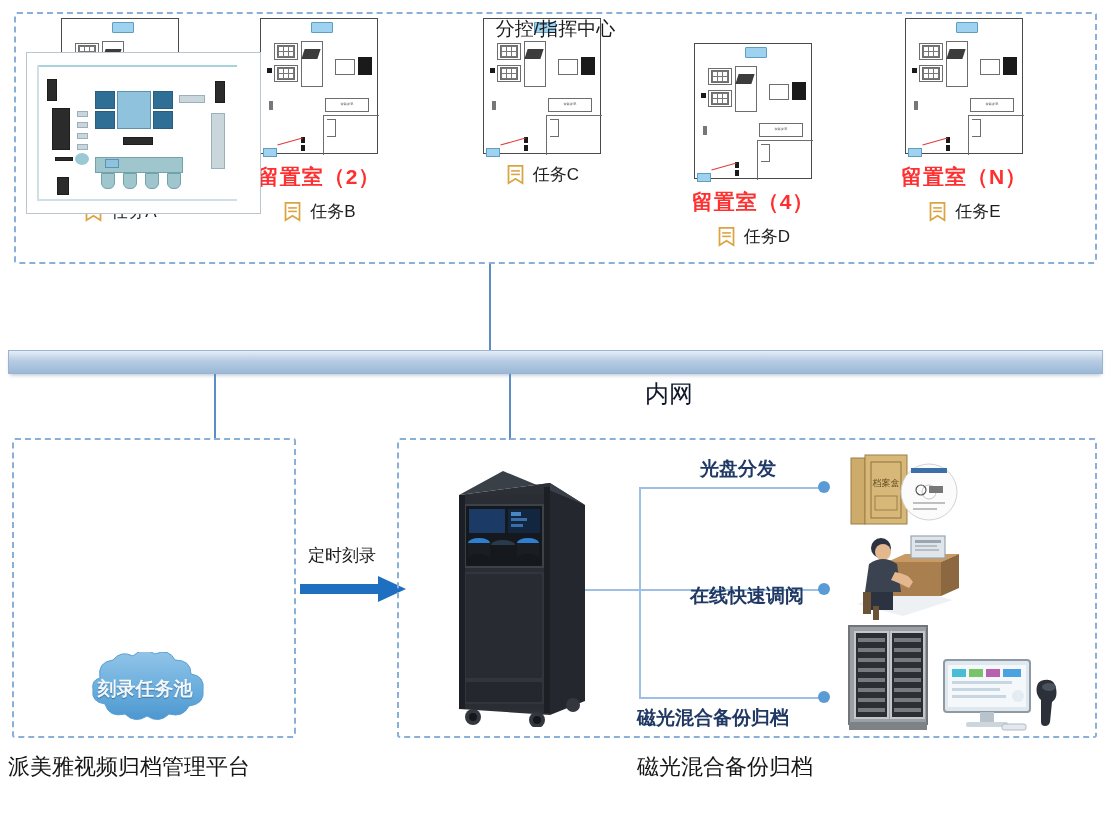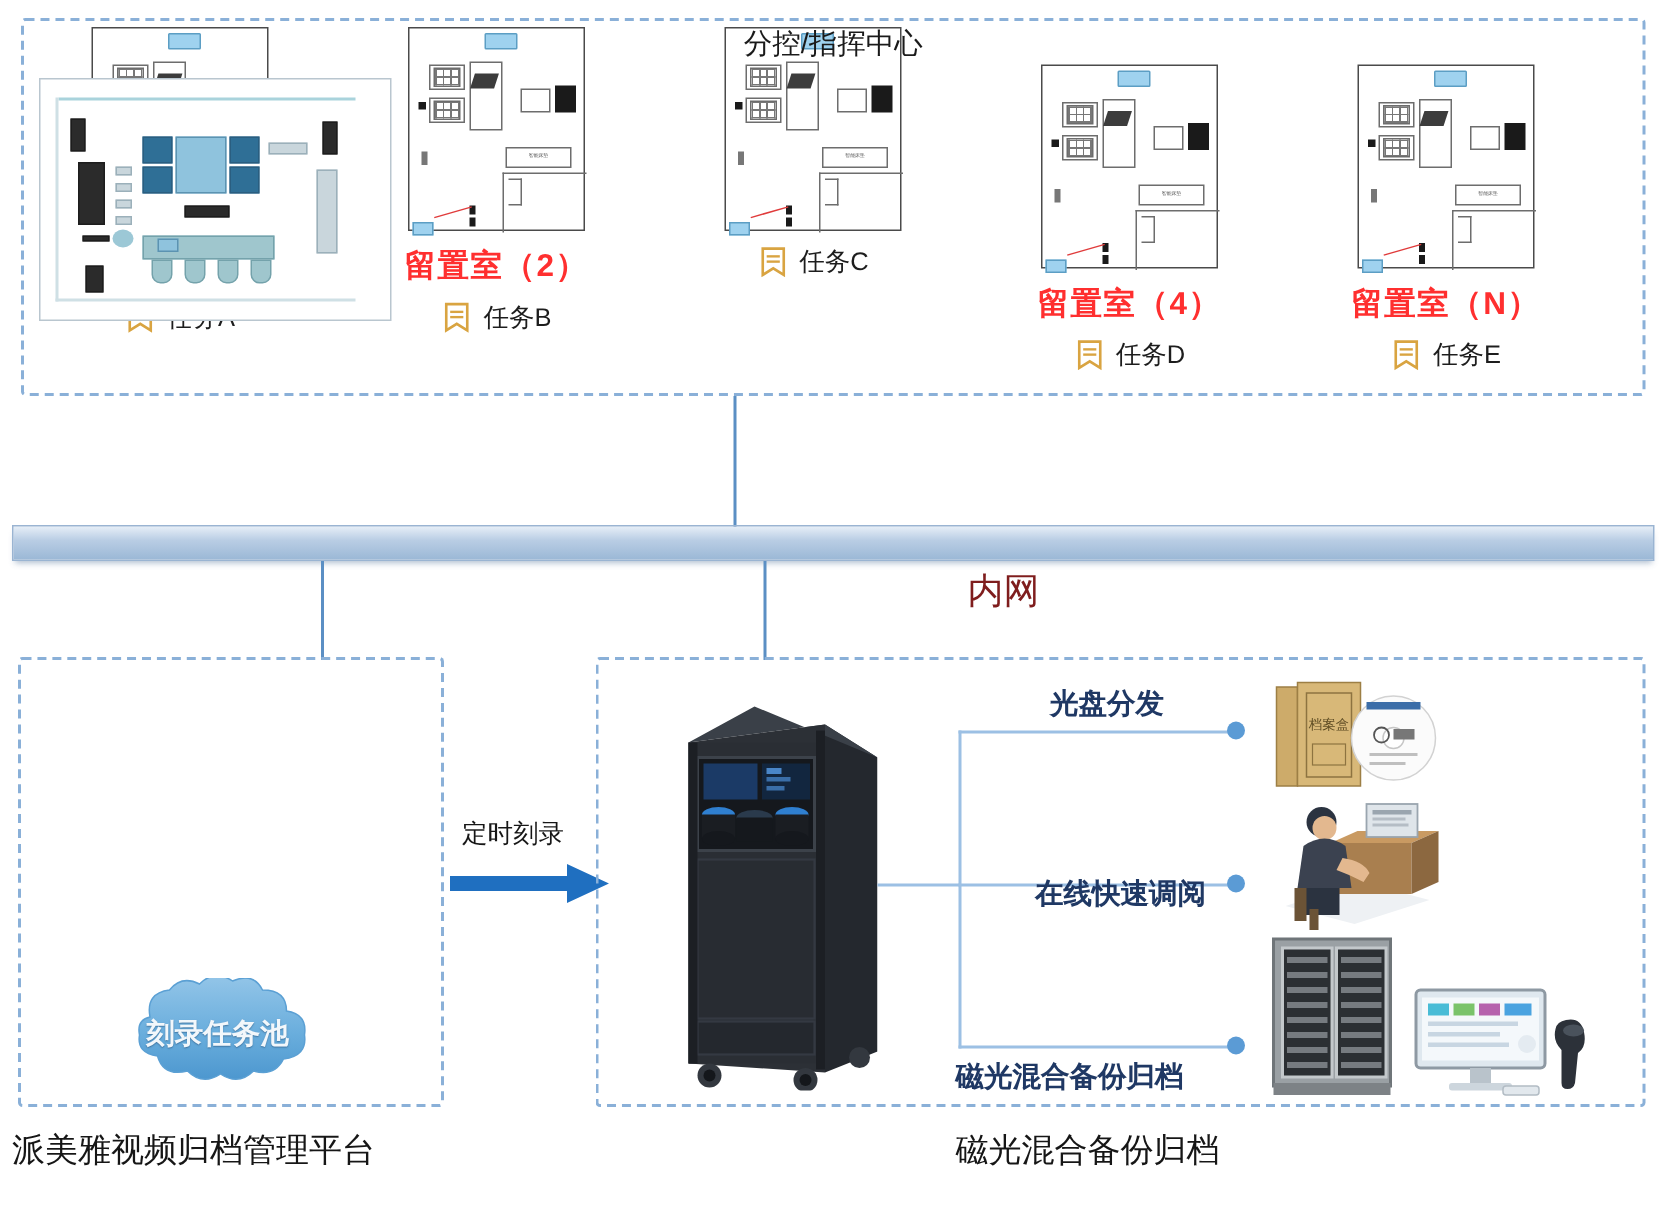--- a/index.html
+++ b/index.html
@@ -101,21 +101,21 @@
     left: 8px; top: 350px;
     width: 1095px; height: 24px;
     background: linear-gradient(180deg, #e6eef7 0%, #b9cde4 42%, #9bb8d6 100%);
     border: 1px solid #9ab4d2;
     box-sizing: border-box;
     box-shadow: 0 3px 4px -2px rgba(80,110,150,0.45);
   }
   #network-label {
     left: 645px; top: 378px;
     font-size: 24px;
-    color: #7f1d1d;
+    color: #0f172a;
     white-space: nowrap;
     font-family: Liberation Serif, serif;
   }
 
   
   #left-panel { left: 12px; top: 438px; width: 284px; height: 300px; }
   #left-panel-title {
     left: 0; right: 0; top: 16px;
     text-align: center;
     font-size: 19px;
@@ -237,21 +237,21 @@
         <svg viewBox="0 0 24 24" width="21" height="21">
             <path d="M4 2h16v20l-8-5-8 5z" fill="none" stroke="#d9a441" stroke-width="2"></path>
             <rect x="7" y="7" width="10" height="1.8" fill="#d9a441"></rect>
             <rect x="7" y="11" width="10" height="1.8" fill="#d9a441"></rect>
           </svg>
       </span>
       <span>任务A</span>
     </div>
   </div>
 
-  <div class="room-card" style="left:236px;">
+  <div class="room-card" style="left:224px;">
     <div class="floorplan">
       <div class="fp-el fp-mon" style="left:50px;top:3px;width:22px;height:11px;border-radius:1px;"></div>
       <div class="fp-el fp-rect" style="left:13px;top:24px;width:24px;height:17px;"></div>
       <div class="fp-el fp-grid" style="left:16px;top:26px;width:18px;height:13px;"></div>
       <div class="fp-el fp-rect" style="left:13px;top:46px;width:24px;height:17px;"></div>
       <div class="fp-el fp-grid" style="left:16px;top:48px;width:18px;height:13px;"></div>
       <div class="fp-el fp-dark" style="left:6px;top:49px;width:5px;height:5px;"></div>
       <div class="fp-el fp-rect" style="left:40px;top:22px;width:22px;height:46px;"></div>
       <div class="fp-el" style="left:42px;top:30px;width:16px;height:10px;background:#3c3c3c;transform:skewX(-18deg);"></div>
       <div class="fp-el fp-rect" style="left:74px;top:40px;width:20px;height:16px;"></div>
@@ -347,21 +347,21 @@
         <svg viewBox="0 0 24 24" width="21" height="21">
             <path d="M4 2h16v20l-8-5-8 5z" fill="none" stroke="#d9a441" stroke-width="2"></path>
             <rect x="7" y="7" width="10" height="1.8" fill="#d9a441"></rect>
             <rect x="7" y="11" width="10" height="1.8" fill="#d9a441"></rect>
           </svg>
       </span>
       <span>任务D</span>
     </div>
   </div>
 
-  <div class="room-card" style="left:869px;margin-top:25px;">
+  <div class="room-card" style="left:869px;">
     <div class="floorplan">
       <div class="fp-el fp-mon" style="left:50px;top:3px;width:22px;height:11px;border-radius:1px;"></div>
       <div class="fp-el fp-rect" style="left:13px;top:24px;width:24px;height:17px;"></div>
       <div class="fp-el fp-grid" style="left:16px;top:26px;width:18px;height:13px;"></div>
       <div class="fp-el fp-rect" style="left:13px;top:46px;width:24px;height:17px;"></div>
       <div class="fp-el fp-grid" style="left:16px;top:48px;width:18px;height:13px;"></div>
       <div class="fp-el fp-dark" style="left:6px;top:49px;width:5px;height:5px;"></div>
       <div class="fp-el fp-rect" style="left:40px;top:22px;width:22px;height:46px;"></div>
       <div class="fp-el" style="left:42px;top:30px;width:16px;height:10px;background:#3c3c3c;transform:skewX(-18deg);"></div>
       <div class="fp-el fp-rect" style="left:74px;top:40px;width:20px;height:16px;"></div>

